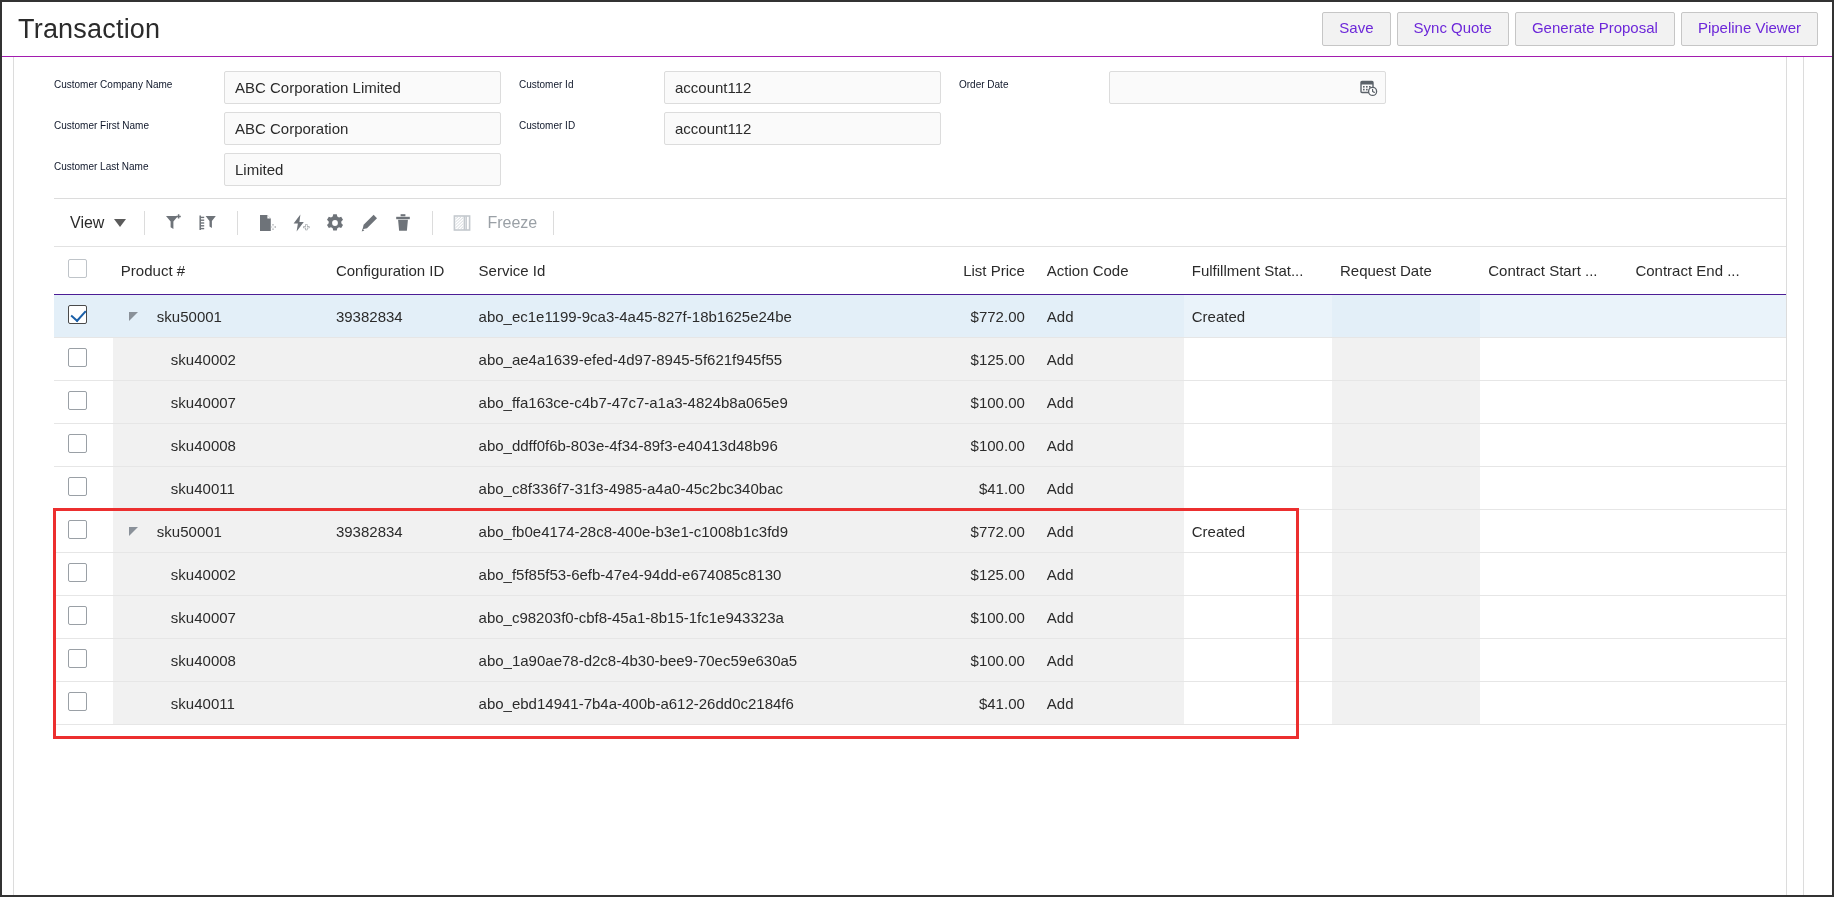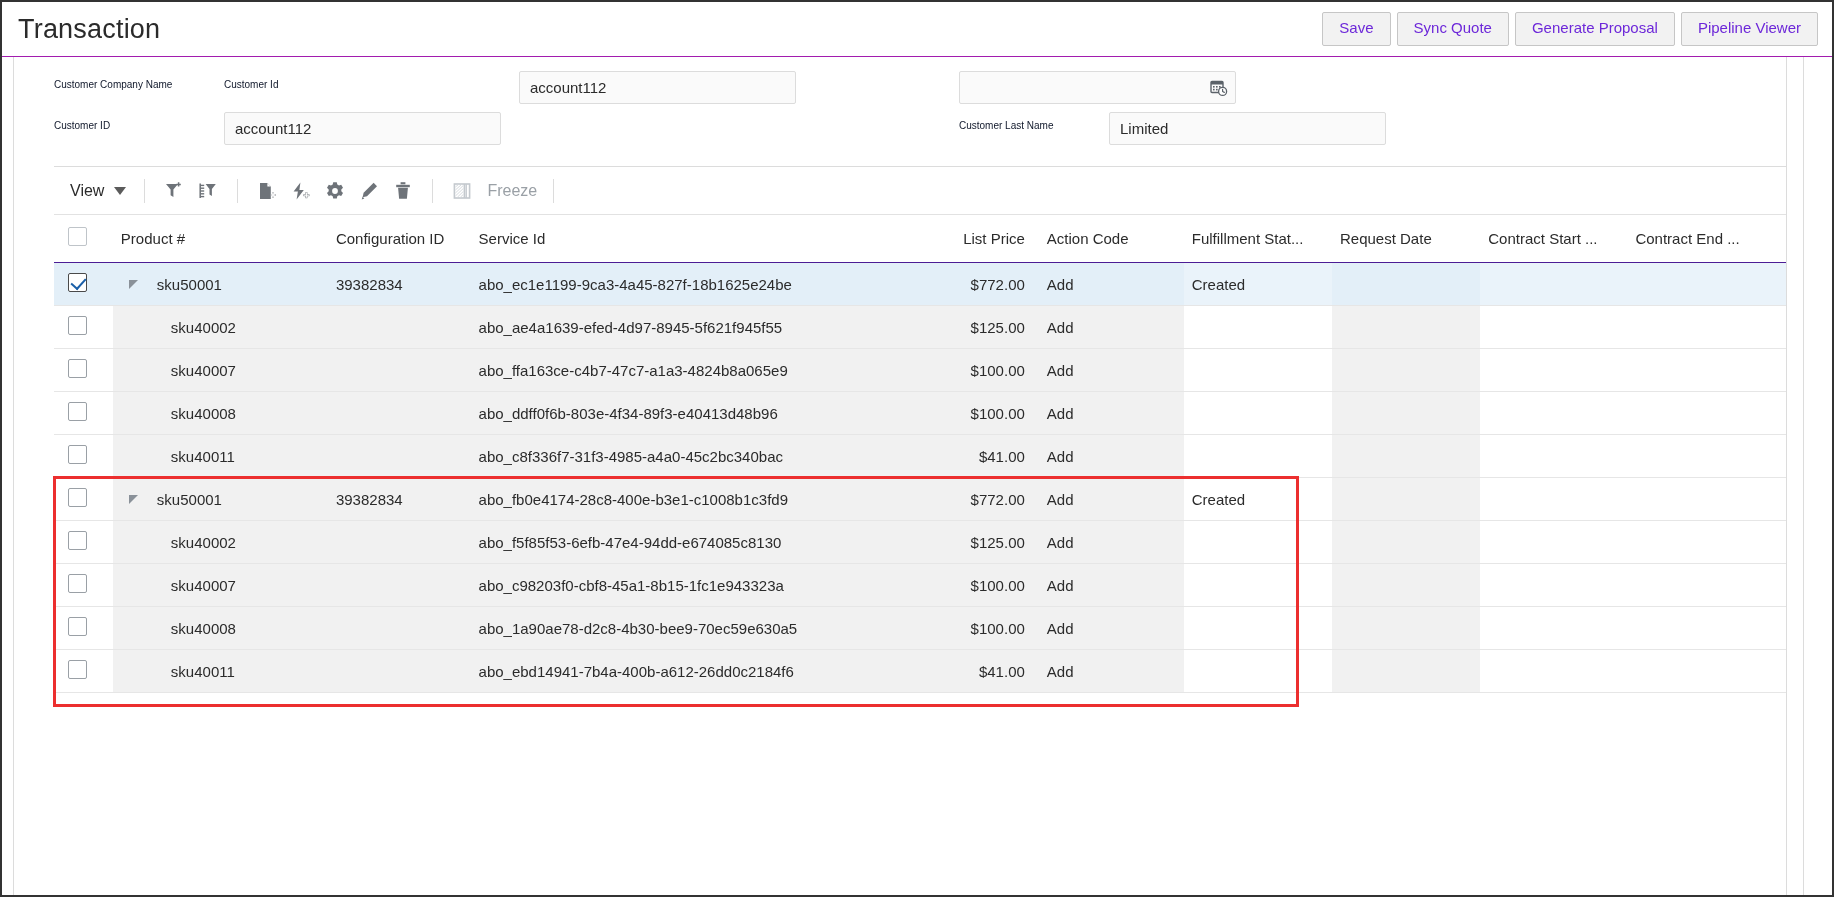--- a/index.html
+++ b/index.html
@@ -289,20 +289,21 @@
   </div>
 
   <div class="body-wrap">
     <div class="left-rail"></div>
 
     <div class="content">
 
       <div class="form-grid">
 
         <div class="f-label">Customer Company Name</div>
+        <div class="f-field">ABC Corporation Limited</div>
 
         <div class="f-label">Customer Id</div>
         <div class="f-field">account112</div>
 
         <div class="f-label">Order Date</div>
         <div class="f-field blank">
           <span></span>
           <span class="date-icon">
             <svg width="18" height="18" viewBox="0 0 18 18" aria-hidden="true">
               <rect x="1" y="2.5" width="12" height="11" rx="1" fill="none" stroke="#5b6269" stroke-width="1.4"></rect>
@@ -314,20 +315,21 @@
                 <rect x="3" y="9.8" width="1.6" height="1.6"></rect>
                   <rect x="6" y="9.8" width="1.6" height="1.6"></rect>
               </g>
               <circle cx="12.6" cy="12.4" r="4" fill="#ffffff" stroke="#5b6269" stroke-width="1.3"></circle>
               <path d="M12.6 10.3 V12.5 L14.3 13.4" stroke="#5b6269" stroke-width="1.2" fill="none" stroke-linecap="round"></path>
             </svg>
           </span>
         </div>
 
         <div class="f-label">Customer First Name</div>
+        <div class="f-field">ABC Corporation</div>
 
         <div class="f-label">Customer ID</div>
         <div class="f-field">account112</div>
 
         <div class="spacer-cell"></div>
         <div class="spacer-cell"></div>
 
         <div class="f-label">Customer Last Name</div>
         <div class="f-field">Limited</div>
 

